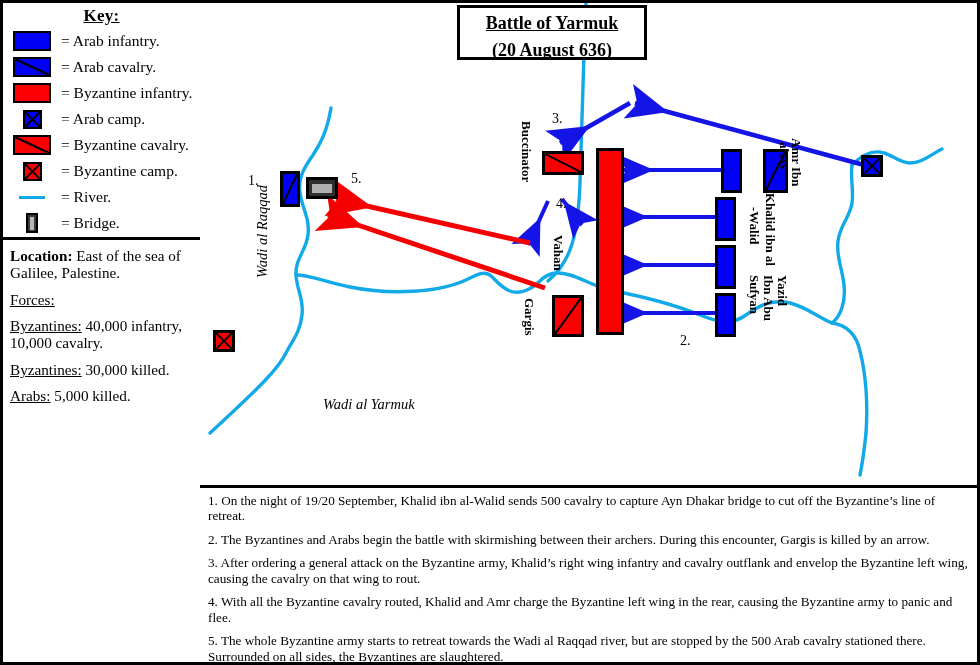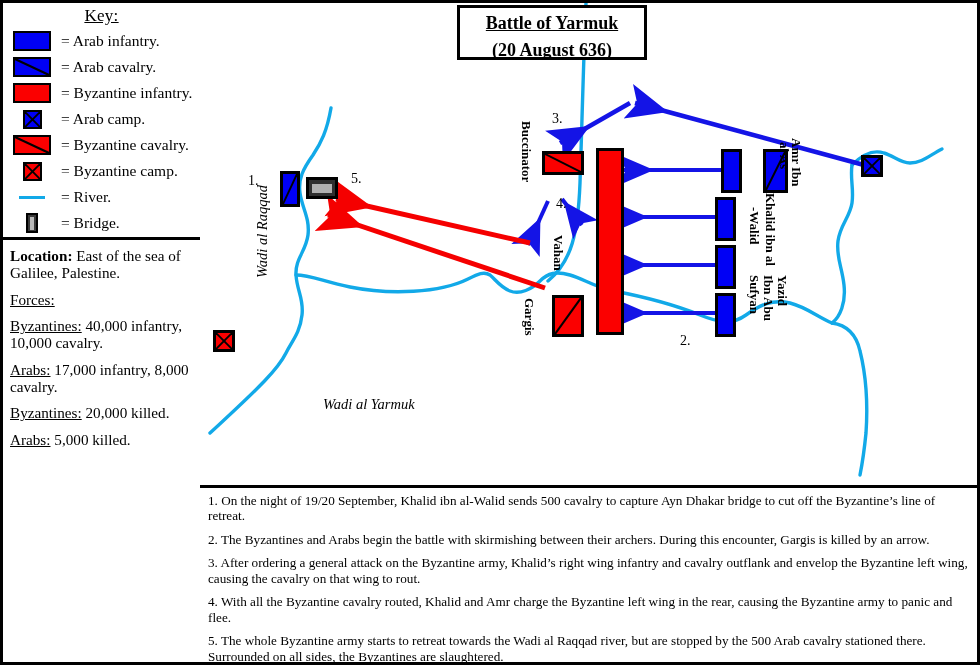--- a/index.html
+++ b/index.html
@@ -6,21 +6,21 @@
   body{
     width:980px;height:665px;background:#fff;
     font-family:"Liberation Serif",serif;
     color:#000;overflow:hidden;position:relative;
   }
   .frame{position:absolute;left:0;top:0;width:980px;height:665px;border:3px solid #000;box-sizing:border-box;}
 
   
   .left-col{position:absolute;left:3px;top:3px;width:197px;height:659px;box-sizing:border-box;}
   .key-panel{position:absolute;left:0;top:0;width:197px;height:237px;border-bottom:3px solid #000;box-sizing:border-box;}
-  .key-title{text-align:center;font-weight:normal;font-size:17px;text-decoration:underline;padding-top:3px;letter-spacing:.3px;}
+  .key-title{text-align:center;font-weight:bold;font-size:17px;text-decoration:underline;padding-top:3px;letter-spacing:.3px;}
   .key-rows{padding:2px 0 0 6px;}
   .key-row{display:flex;align-items:center;height:26px;}
   .key-sym{width:46px;display:flex;justify-content:center;align-items:center;flex:0 0 46px;}
   .key-lbl{font-size:15.5px;padding-left:6px;white-space:nowrap;}
 
   .sym-box{width:38px;height:20px;border:2.5px solid #000;box-sizing:border-box;position:relative;}
   .sym-box.blue{background:#0000f5;}
   .sym-box.red{background:#fb0000;}
   .diag{position:absolute;left:0;top:0;width:100%;height:100%;}
   .sym-camp{width:19px;height:19px;border:2.5px solid #000;box-sizing:border-box;position:relative;}
@@ -152,22 +152,21 @@
         <span class="key-lbl">= Bridge.</span>
       </div>
 
     </div>
   </div>
 
   <div class="info-panel">
     <p><span class="b">Location:</span><span> East of the sea of Galilee, Palestine.</span></p>
     <p class="ctr"><span class="u">Forces:</span></p>
     <p><span class="u">Byzantines:</span><span> 40,000 infantry, 10,000 cavalry.</span></p>
-    <p><span class="u">Arabs:</span><span> 17,000 infantry, 8,000 cavalry.</span></p>
-    <p><span class="u">Byzantines:</span><span> 20,000 killed.</span></p>
+    <p><span class="u">Byzantines:</span><span> 30,000 killed.</span></p>
     <p><span class="u">Arabs:</span><span> 5,000 killed.</span></p>
   </div>
 </div>
 
 <div class="map">
 
   <svg width="777" height="482">
     <defs>
       <marker id="bluehead" markerWidth="9" markerHeight="9" refX="7.5" refY="4.5" orient="auto">
         <path d="M0,4.5 L9,0.6 L7,4.5 L9,8.4 Z" fill="#1414e6"></path>

